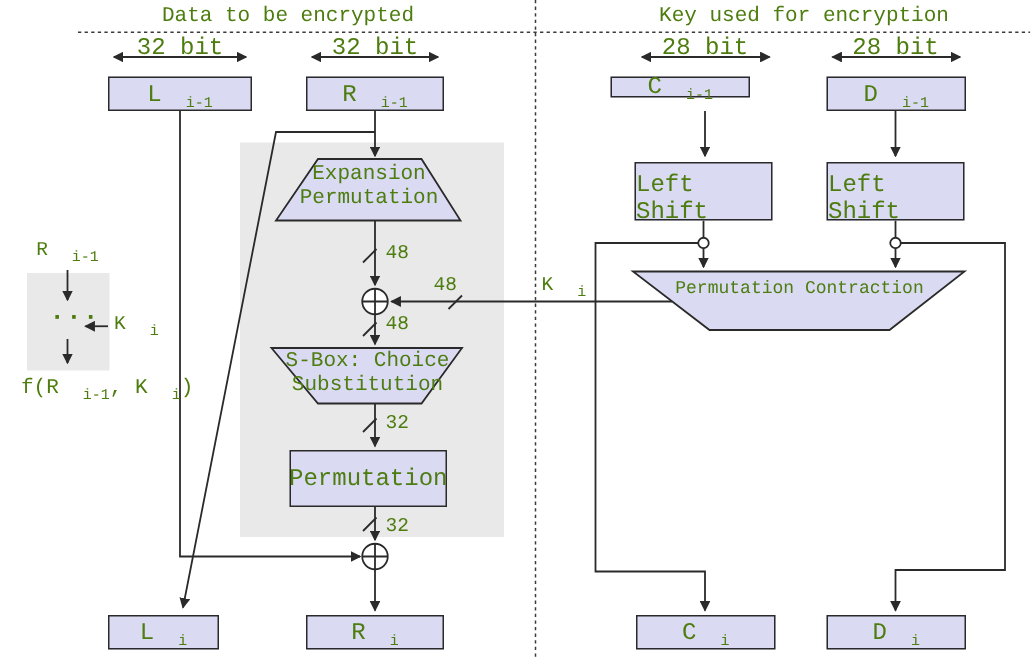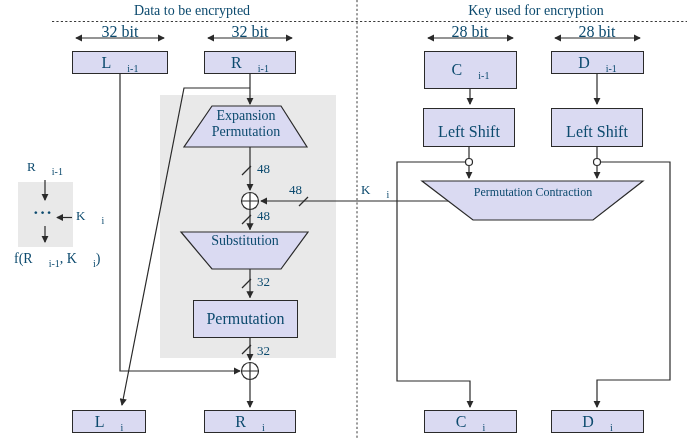--- a/index.html
+++ b/index.html
@@ -1,17 +1,17 @@
 <!DOCTYPE html>
 <html style="--box-fill: #dadaf2; --panel-fill: #e9e9e9; --line: #2a2a2a; --dashed: #3a3a3a;"><head>
 <meta charset="utf-8">
 <style>
   html,body{margin:0;padding:0;background:#fff}
   .stage{position:relative;width:687px;height:439px;background:#fff;overflow:hidden;
-         font-family:Liberation Serif, serif;color:#0c4a6e}
+         font-family:Liberation Mono, monospace;color:#4d7c0f}
   .panel{position:absolute;background:var(--panel-fill,#e9e9e9)}
   svg.layer{position:absolute;left:0;top:0;width:687px;height:439px}
   .w{stroke:var(--line,#2a2a2a);stroke-width:1.2;fill:none}
   .dash{stroke:var(--dashed,#3a3a3a);stroke-width:1;stroke-dasharray:2.2 2.2;fill:none}
   .trap{fill:var(--box-fill,#dadaf2);stroke:var(--line,#2a2a2a);stroke-width:1.2}
   .node{fill:#fff;stroke:var(--line,#2a2a2a);stroke-width:1.2}
   .box{position:absolute;background:var(--box-fill,#dadaf2);border:1px solid var(--line,#2a2a2a);
        display:flex;align-items:center;justify-content:center;font-size:16px;box-sizing:border-box}
   .lbl{position:absolute;white-space:nowrap;line-height:1.15}
   .c{transform:translateX(-50%)}
@@ -106,21 +106,21 @@
   <div class="lbl bit c" style="left:250px;top:23px">32 bit</div>
   <div class="lbl bit c" style="left:470px;top:23px">28 bit</div>
   <div class="lbl bit c" style="left:597px;top:23px">28 bit</div>
 
   <div class="box" style="left:72px;top:51px;width:96px;height:23px">
     <span><span>L</span><span class="sub">i-1</span></span>
   </div>
   <div class="box" style="left:204px;top:51px;width:92px;height:23px">
     <span><span>R</span><span class="sub">i-1</span></span>
   </div>
-  <div class="box" style="left:424px;top:51px;width:93px;height:38px">
+  <div class="box" style="left:407px;top:51px;width:93px;height:14px">
     <span><span>C</span><span class="sub">i-1</span></span>
   </div>
   <div class="box" style="left:551px;top:51px;width:93px;height:23px">
     <span><span>D</span><span class="sub">i-1</span></span>
   </div>
 
   <div class="box" style="left:72px;top:410px;width:74px;height:23px">
     <span><span>L</span><span class="sub">i</span></span>
   </div>
   <div class="box" style="left:204px;top:410px;width:92px;height:23px">
@@ -141,20 +141,21 @@
   </div>
   <div class="box ls-box" style="left:551px;top:108px;width:92px;height:39px">
     <span>Left Shift</span>
   </div>
 
   <div class="trapLbl t125" style="left:246px;top:108px">
     <span>Expansion</span>
       <span>Permutation</span>
   </div>
   <div class="trapLbl t125" style="left:245px;top:233px">
+    <span>S-Box: Choice</span>
       <span>Substitution</span>
   </div>
   <div class="trapLbl t12" style="left:533px;top:185px">
     <span>Permutation Contraction</span>
   </div>
 
   <div class="lbl num" style="left:257px;top:162px">48</div>
   <div class="lbl num" style="left:289px;top:183px">48</div>
   <div class="lbl num" style="left:257px;top:209px">48</div>
   <div class="lbl num" style="left:257px;top:275px">32</div>

